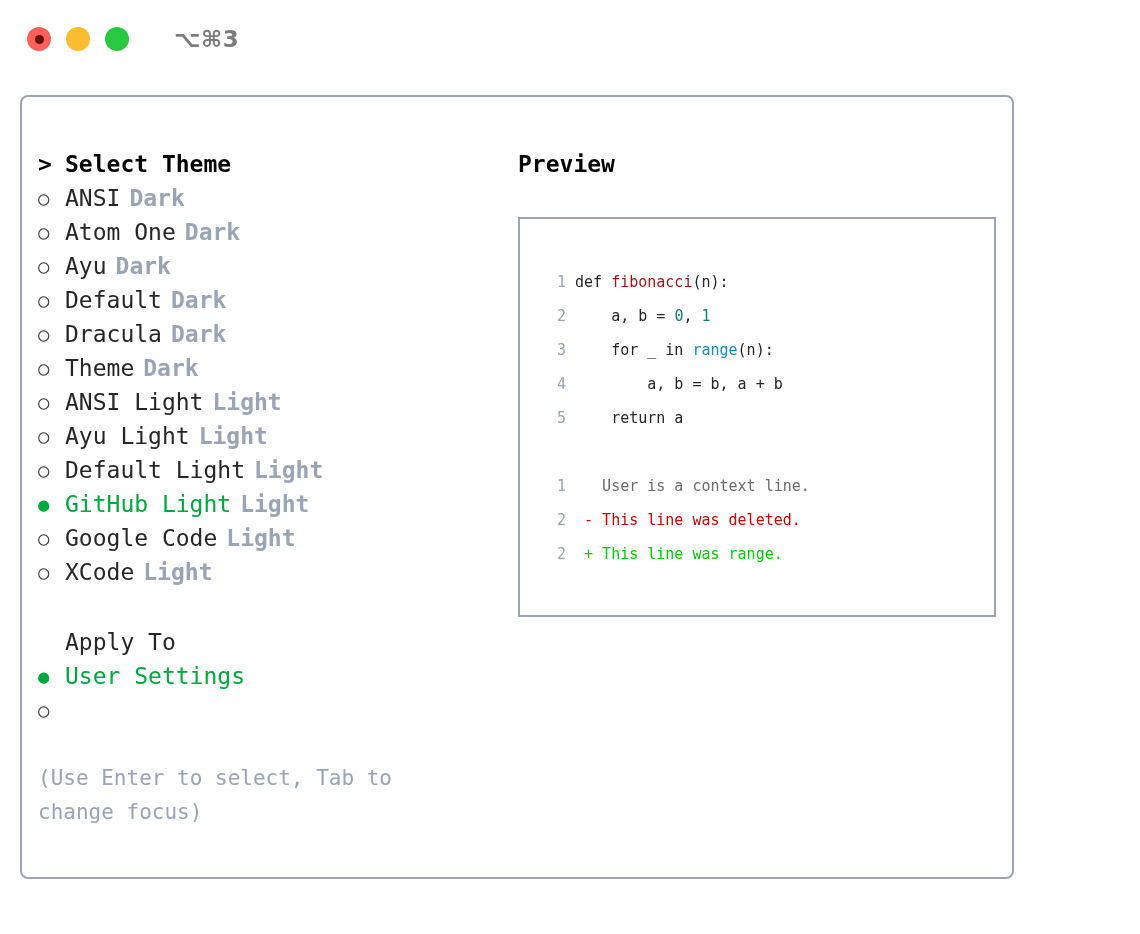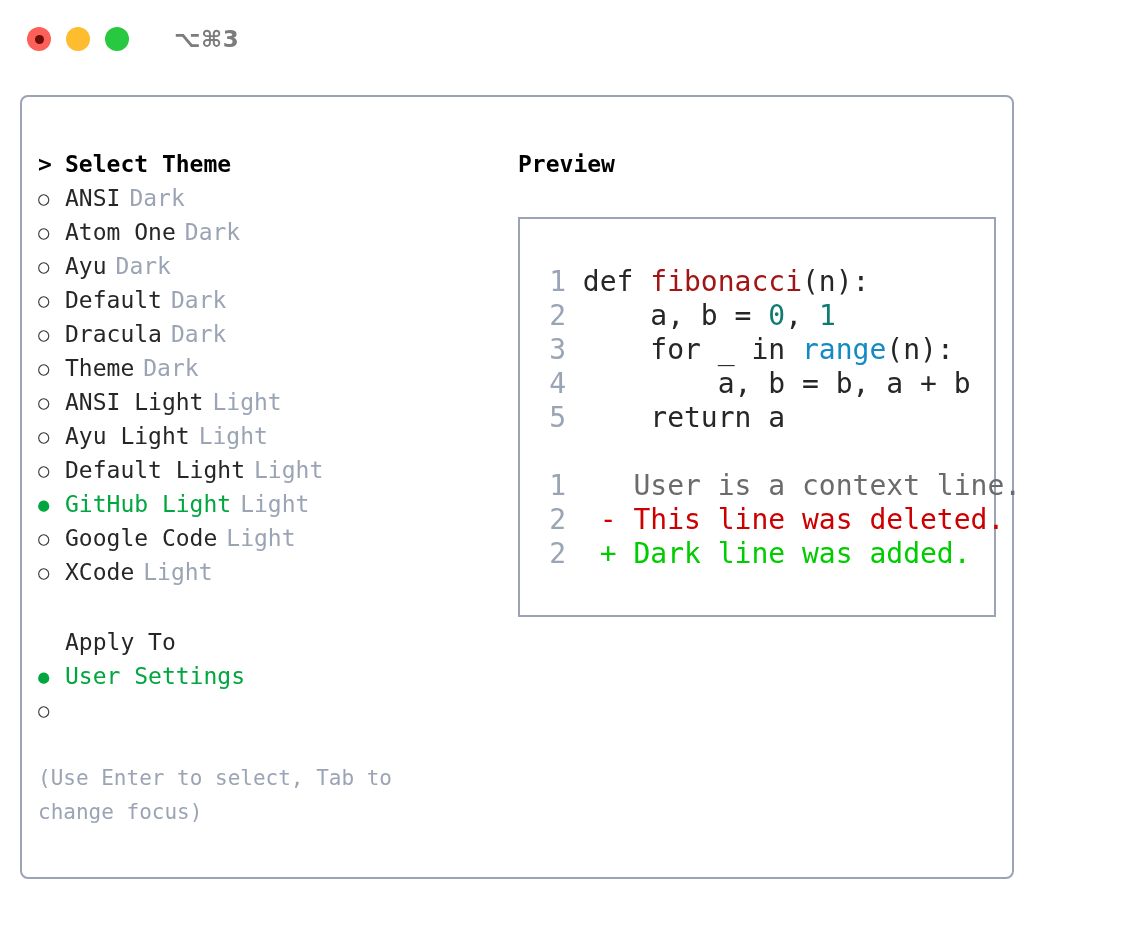--- a/index.html
+++ b/index.html
@@ -122,20 +122,21 @@
     color: #00a63e;
     font-size: 19px;
   }
 
   .theme-name { color: #262626; }
   .theme-name.sel { color: #00a63e; }
 
   .variant {
     color: #9aa4b4;
     margin-left: 9px;
+    font-weight: bold;
   }
 
   .section-gap { height: 36px; }
 
   .apply-header {
     color: #262626;
     padding-left: 27px;
   }
 
   .hint {
@@ -163,21 +164,21 @@
     margin-top: 36px;
     width: 478px;
     height: 400px;
     border: 2px solid #9aa4b4;
     box-sizing: border-box;
     background: #ffffff;
     padding: 46px 0 0 22px;
   }
 
   .code-line {
-    font-size: 28px;
+    font-size: 15px;
     line-height: 34px;
     white-space: pre;
     height: 34px;
   }
   .ln {
     display: inline-block;
     width: 24px;
     text-align: right;
     color: #9aa4b4;
   }
@@ -251,20 +252,20 @@
               <div class="code-line"><span class="ln">1</span><span class="tok-plain"> </span><span class="tok-plain">def </span><span class="tok-fn">fibonacci</span><span class="tok-plain">(n):</span></div>
               <div class="code-line"><span class="ln">2</span><span class="tok-plain"> </span><span class="tok-plain">    a, b = </span><span class="tok-num">0</span><span class="tok-plain">, </span><span class="tok-num">1</span></div>
               <div class="code-line"><span class="ln">3</span><span class="tok-plain"> </span><span class="tok-plain">    for _ in </span><span class="tok-call">range</span><span class="tok-plain">(n):</span></div>
               <div class="code-line"><span class="ln">4</span><span class="tok-plain"> </span><span class="tok-plain">        a, b = b, a + b</span></div>
               <div class="code-line"><span class="ln">5</span><span class="tok-plain"> </span><span class="tok-plain">    return a</span></div>
             </div>
           <div class="diff-gap"></div>
           <div id="diff-block">
               <div class="code-line"><span class="ln">1</span><span class="diff-ctx">    User is a context line.</span></div>
               <div class="code-line"><span class="ln">2</span><span class="diff-del">  - This line was deleted.</span></div>
-              <div class="code-line"><span class="ln">2</span><span class="diff-add">  + Dark line was added.</span></div>
+              <div class="code-line"><span class="ln">2</span><span class="diff-add">  + This line was range.</span></div>
             </div>
         </div>
       </div>
 
     </div>
   </div>
 </div>
 
 </body></html>

